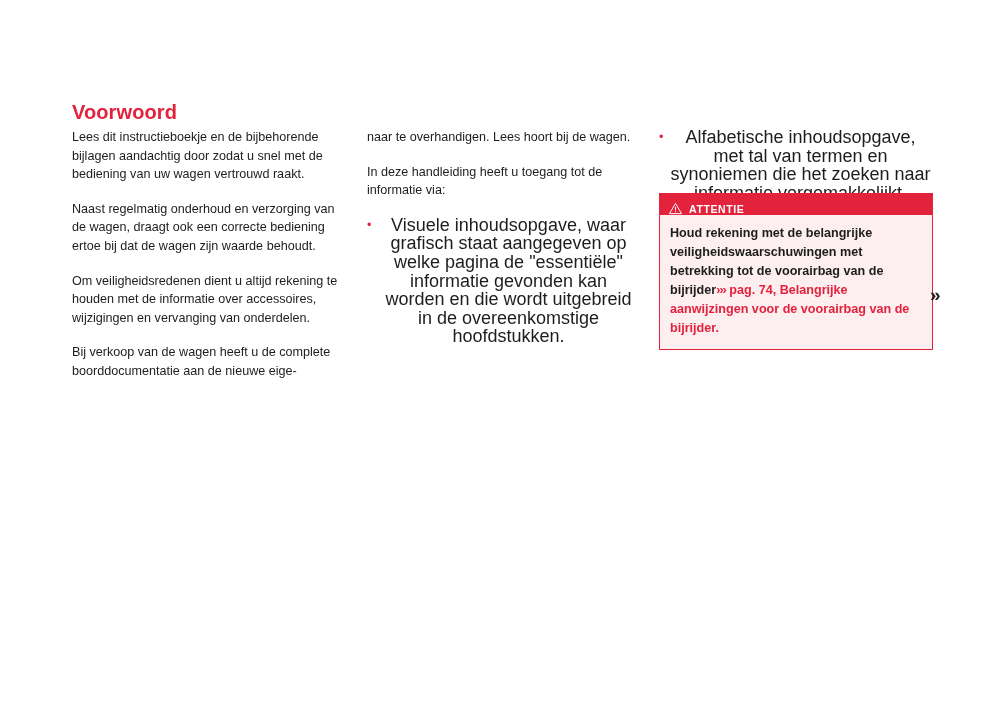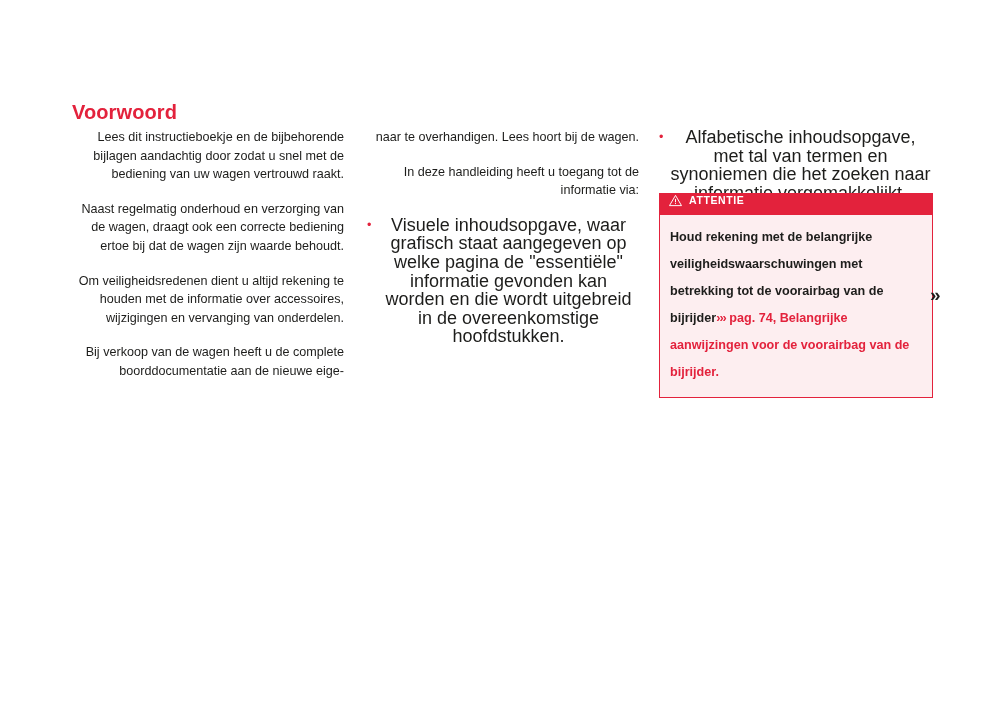--- a/index.html
+++ b/index.html
@@ -45,21 +45,21 @@
   }
   .col-1 { left: 0; }
   .col-2 { left: 295px; }
   .col-3 { left: 587px; }
 
   p.para {
     margin: 0 0 16px 0;
     font-size: 12.6px;
     line-height: 18.6px;
     color: #1d1d1b;
-    text-align: right;
+    text-align: left;
   }
   p.para.bold {
     font-weight: normal;
   }
   p.bullet {
     margin: 0 0 16px 0;
     font-size: 18px;
     line-height: 18.6px;
     color: #1d1d1b;
     padding-left: 11px;
@@ -84,40 +84,40 @@
     width: 274px;
     border: 1px solid #e3223c;
     box-sizing: border-box;
     background: #fdeef0;
   }
   .warn-head {
     background: #e3223c;
     color: #ffffff;
     height: 21px;
     display: flex;
-    align-items: flex-start;
+    align-items: flex-end;
     padding-left: 9px;
     box-sizing: border-box;
   }
   .warn-head .tri {
     width: 13px;
     height: 13px;
     margin-right: 7px;
     flex: none;
     display: block;
   }
   .warn-head .warn-label {
     font-size: 10.5px;
     font-weight: bold;
     letter-spacing: 0.6px;
   }
   .warn-body {
     padding: 9px 10px 11px 10px;
     font-size: 12.6px;
-    line-height: 27px;
+    line-height: 19px;
     font-weight: bold;
     color: #1d1d1b;
   }
   .warn-body .ref {
     color: #e3223c;
     font-weight: bold;
   }
   .warn-body .chev {
     color: #e3223c;
     font-weight: bold;

